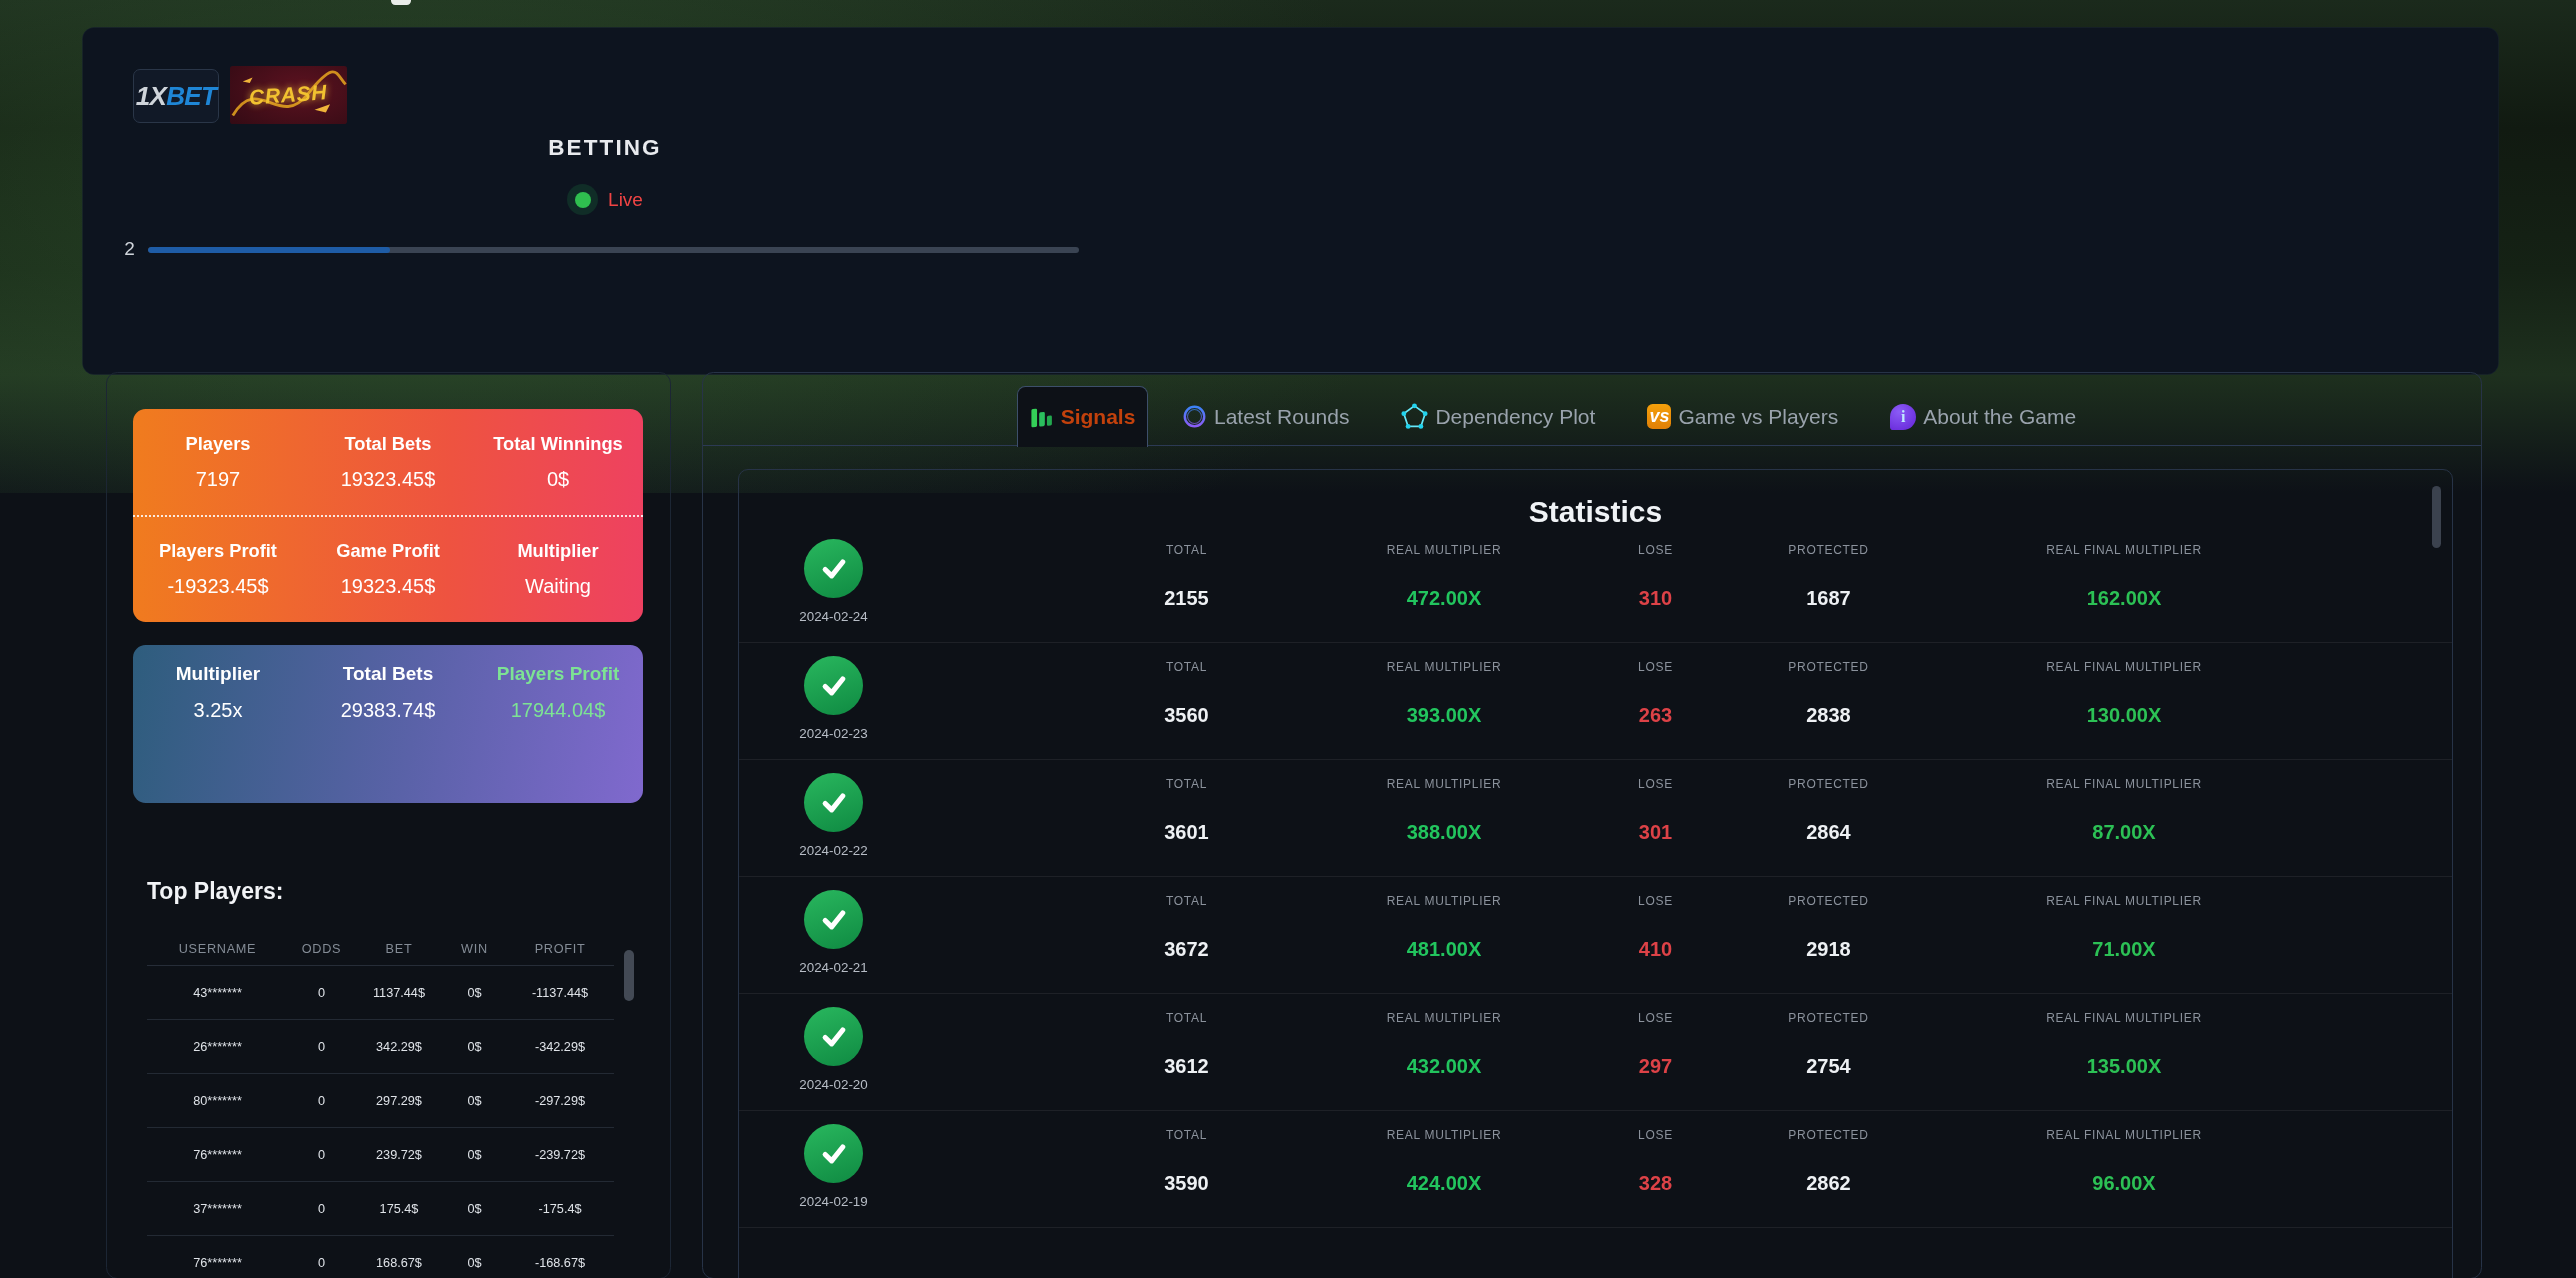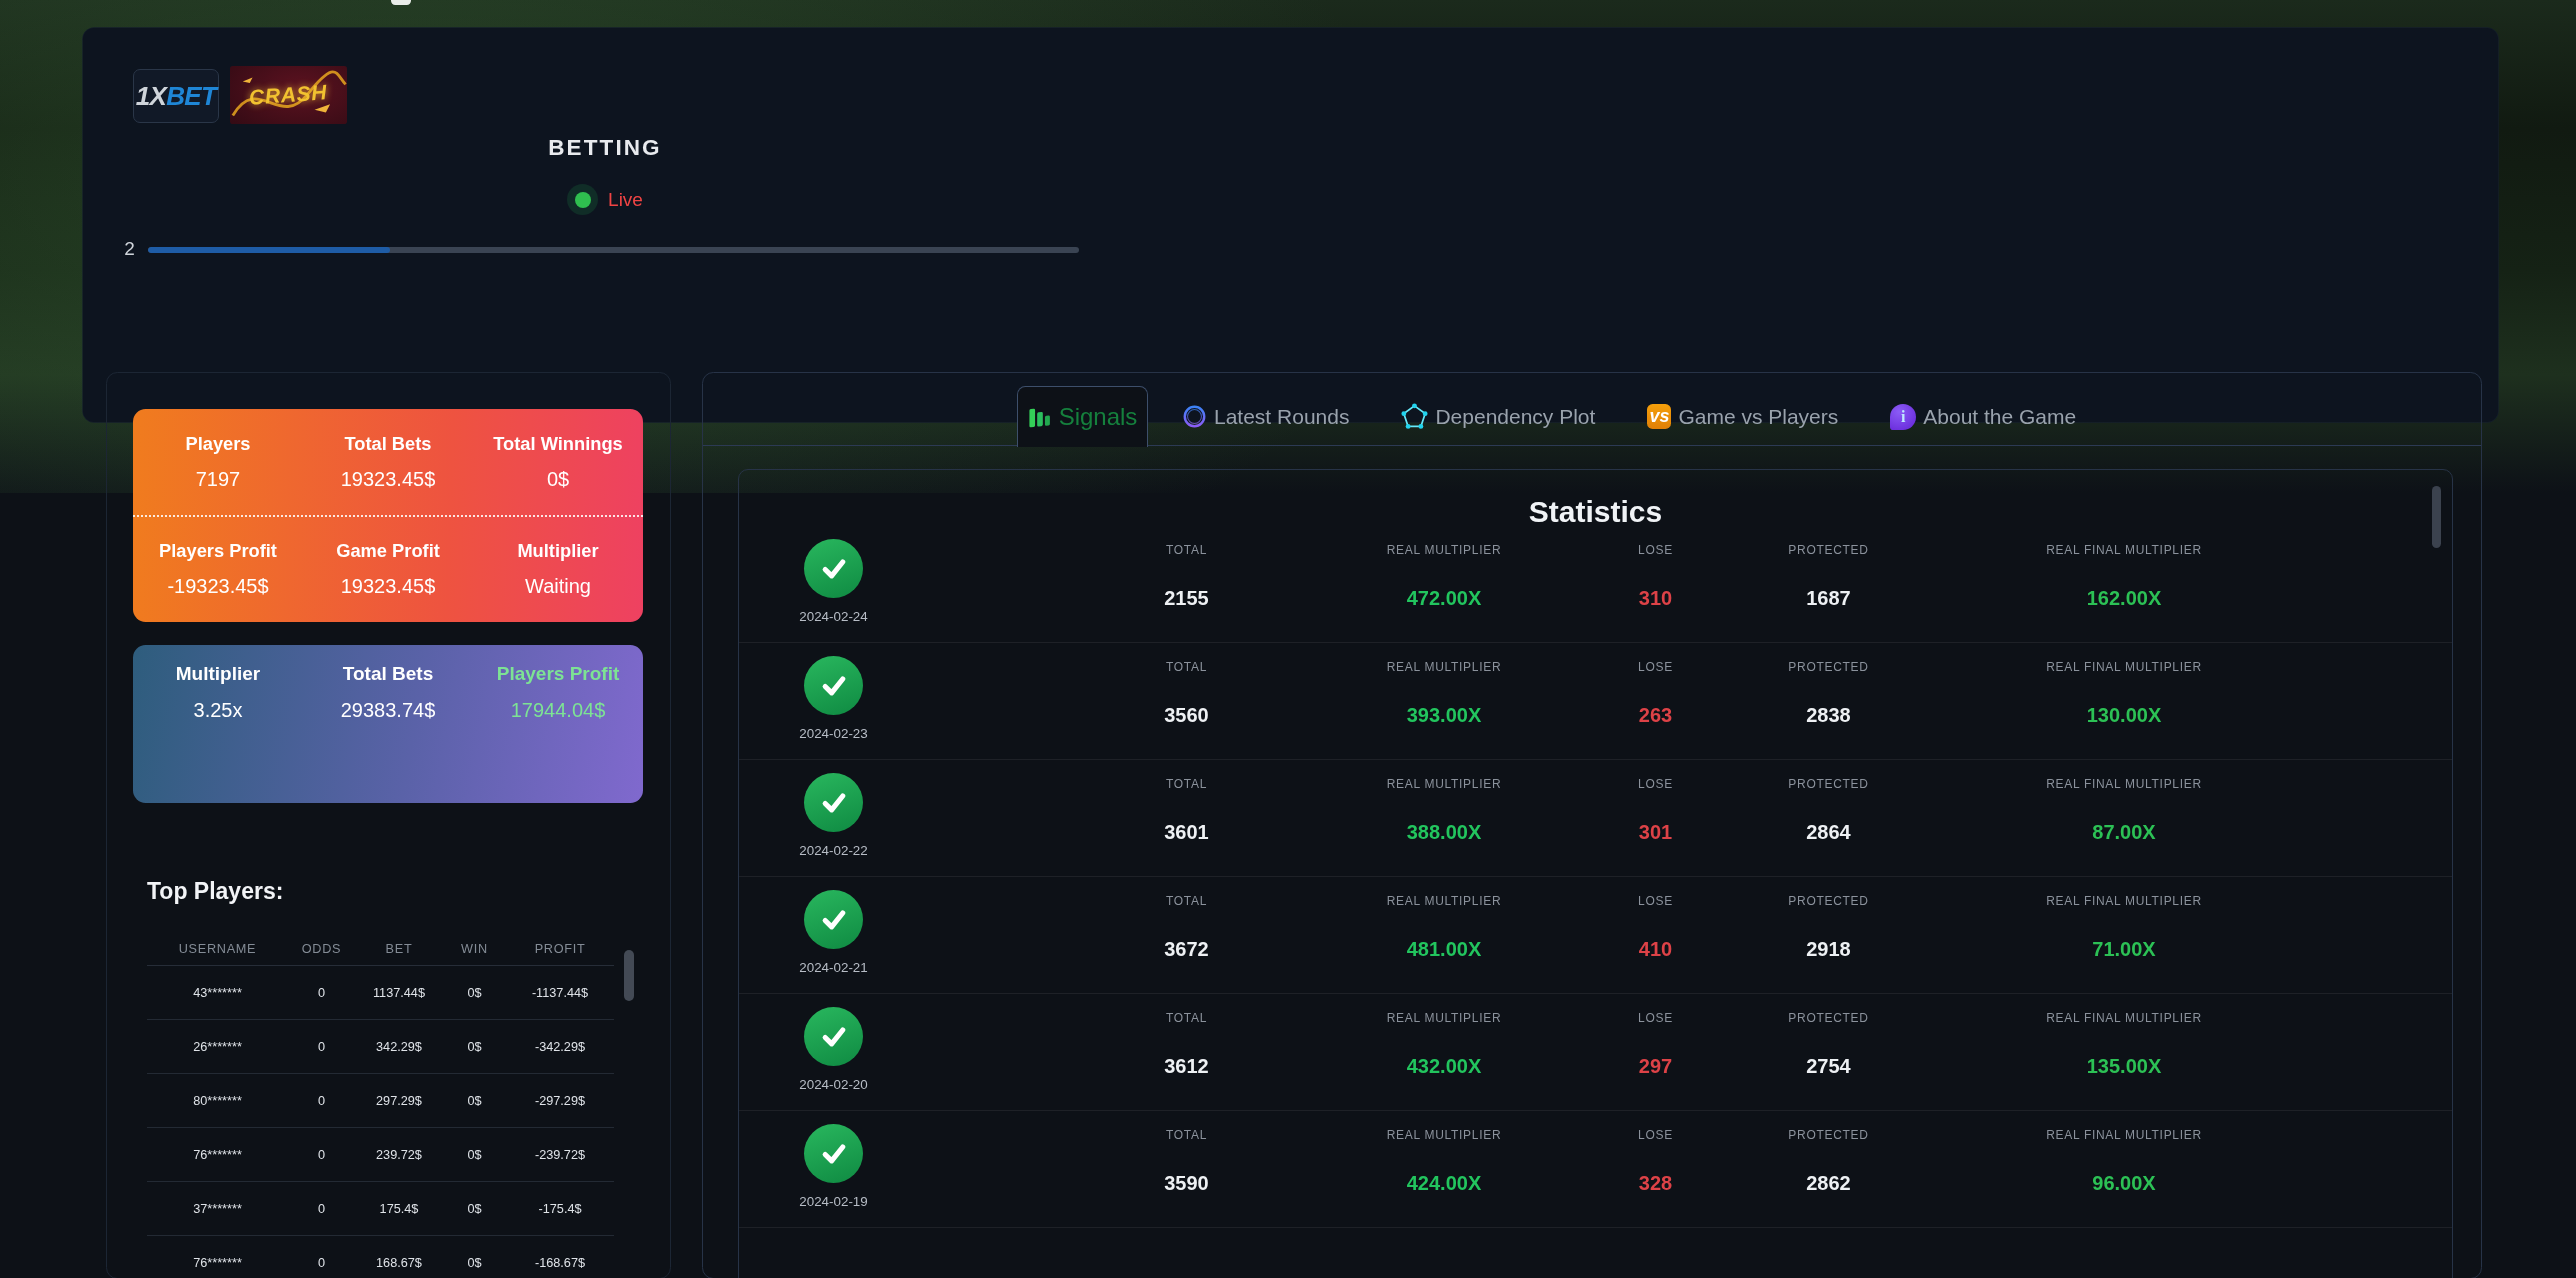--- a/index.html
+++ b/index.html
@@ -10,21 +10,21 @@
 
   
   .glow { left:0; top:0; width:2576px; height:493px;
     background:
       radial-gradient(55% 130% at 16% 42%, rgba(66,118,62,.40), rgba(0,0,0,0) 72%),
       linear-gradient(180deg,#1b2a1c 0%, #111a11 26%, #152215 55%, #1e301e 76%, rgba(13,17,23,0) 100%);
   }
   .top-notch { left:391px; top:0; width:20px; height:5px; background:#e9ece9; border-radius:0 0 4.2px 4.2px; }
 
   
-  .hero { left:83px; top:28px; width:2415px; height:394px; background:#0d141f;
+  .hero { left:83px; top:28px; width:2415px; height:346px; background:#0d141f;
     border-radius:11.3px; box-shadow:0 0 0 0.7px #141e2b; }
   .logo-1xbet { left:50px; top:41px; width:86px; height:54px; background:#111927;
     border:1.4px solid #2a3648; border-radius:7px; display:flex; align-items:center; justify-content:center;
     font-style:italic; font-weight:bold; font-size:26px; letter-spacing:-0.7px; }
   .logo-1xbet .p1 { color:#cfd4da; } .logo-1xbet .p2 { color:#1f86d6; }
   .logo-crash { left:147px; top:38px; width:117px; height:58px; border-radius:2.8px; overflow:hidden;
     background:radial-gradient(120% 140% at 60% 40%, #5c1220 0%, #3a0c16 55%, #200710 100%);
     display:flex; align-items:center; justify-content:center; }
   .logo-crash .word { font-style:italic; font-weight:bold; font-size:21px; letter-spacing:0.7px;
     color:#f2c230; text-shadow:0 0 7px rgba(250,200,60,.8); transform:rotate(-4deg); }
@@ -78,21 +78,21 @@
   .tp-head > div { color:#848c96; font-size:12.7px; letter-spacing:0.7px; }
   .tp-row.data > div { color:#dfe3e8; font-size:12.7px; }
   .tp-scroll { left:517px; top:577px; width:10px; height:51px; border-radius:5px; background:#434a55; }
 
   
   .main-panel { left:702px; top:372px; width:1780px; height:907px; border:0.7px solid #273347; border-radius:11.3px; }
   .tabs-bar { position:absolute; left:0; top:14px; right:0; height:59px; border-bottom:0.7px solid #2c3a54; }
   .tab-active { position:absolute; left:314px; top:13.4px; width:131px; height:61px; z-index:2;
     background:#0d1117; border:0.7px solid #3d4f6b; border-bottom:none; border-radius:8.4px 8.4px 0 0;
     display:flex; align-items:center; justify-content:center; gap:7px; }
-  .tab-active .tab-label { color:#15803d; font-size:24px; font-weight:normal; }
+  .tab-active .tab-label { color:#c2410c; font-size:21px; font-weight:bold; }
   .tabs-rest { position:absolute; left:479px; top:14px; height:59px; display:flex; align-items:center; gap:52px; }
   .tab { display:flex; align-items:center; gap:7px; }
   .tab .tab-label { color:#99a2ac; font-size:21px; }
   .vs-badge { width:24px; height:25px; border-radius:5.6px; background:linear-gradient(180deg,#f5a00b,#e07f06);
     display:flex; align-items:center; justify-content:center; color:#fff; font-weight:bold; font-style:italic; font-size:18px; }
   .info-badge { width:26px; height:26px; border-radius:50% 50% 50% 12%;
     background:radial-gradient(circle at 35% 30%, #8b5cf6, #6322d6); display:flex; align-items:center; justify-content:center;
     color:#bfe9ff; font-size:16px; font-weight:bold; font-family:"Liberation Serif",serif; }
 
   .stat-card { left:35px; top:96px; width:1715px; height:929px; border:0.7px solid #273347; border-radius:10px; }

